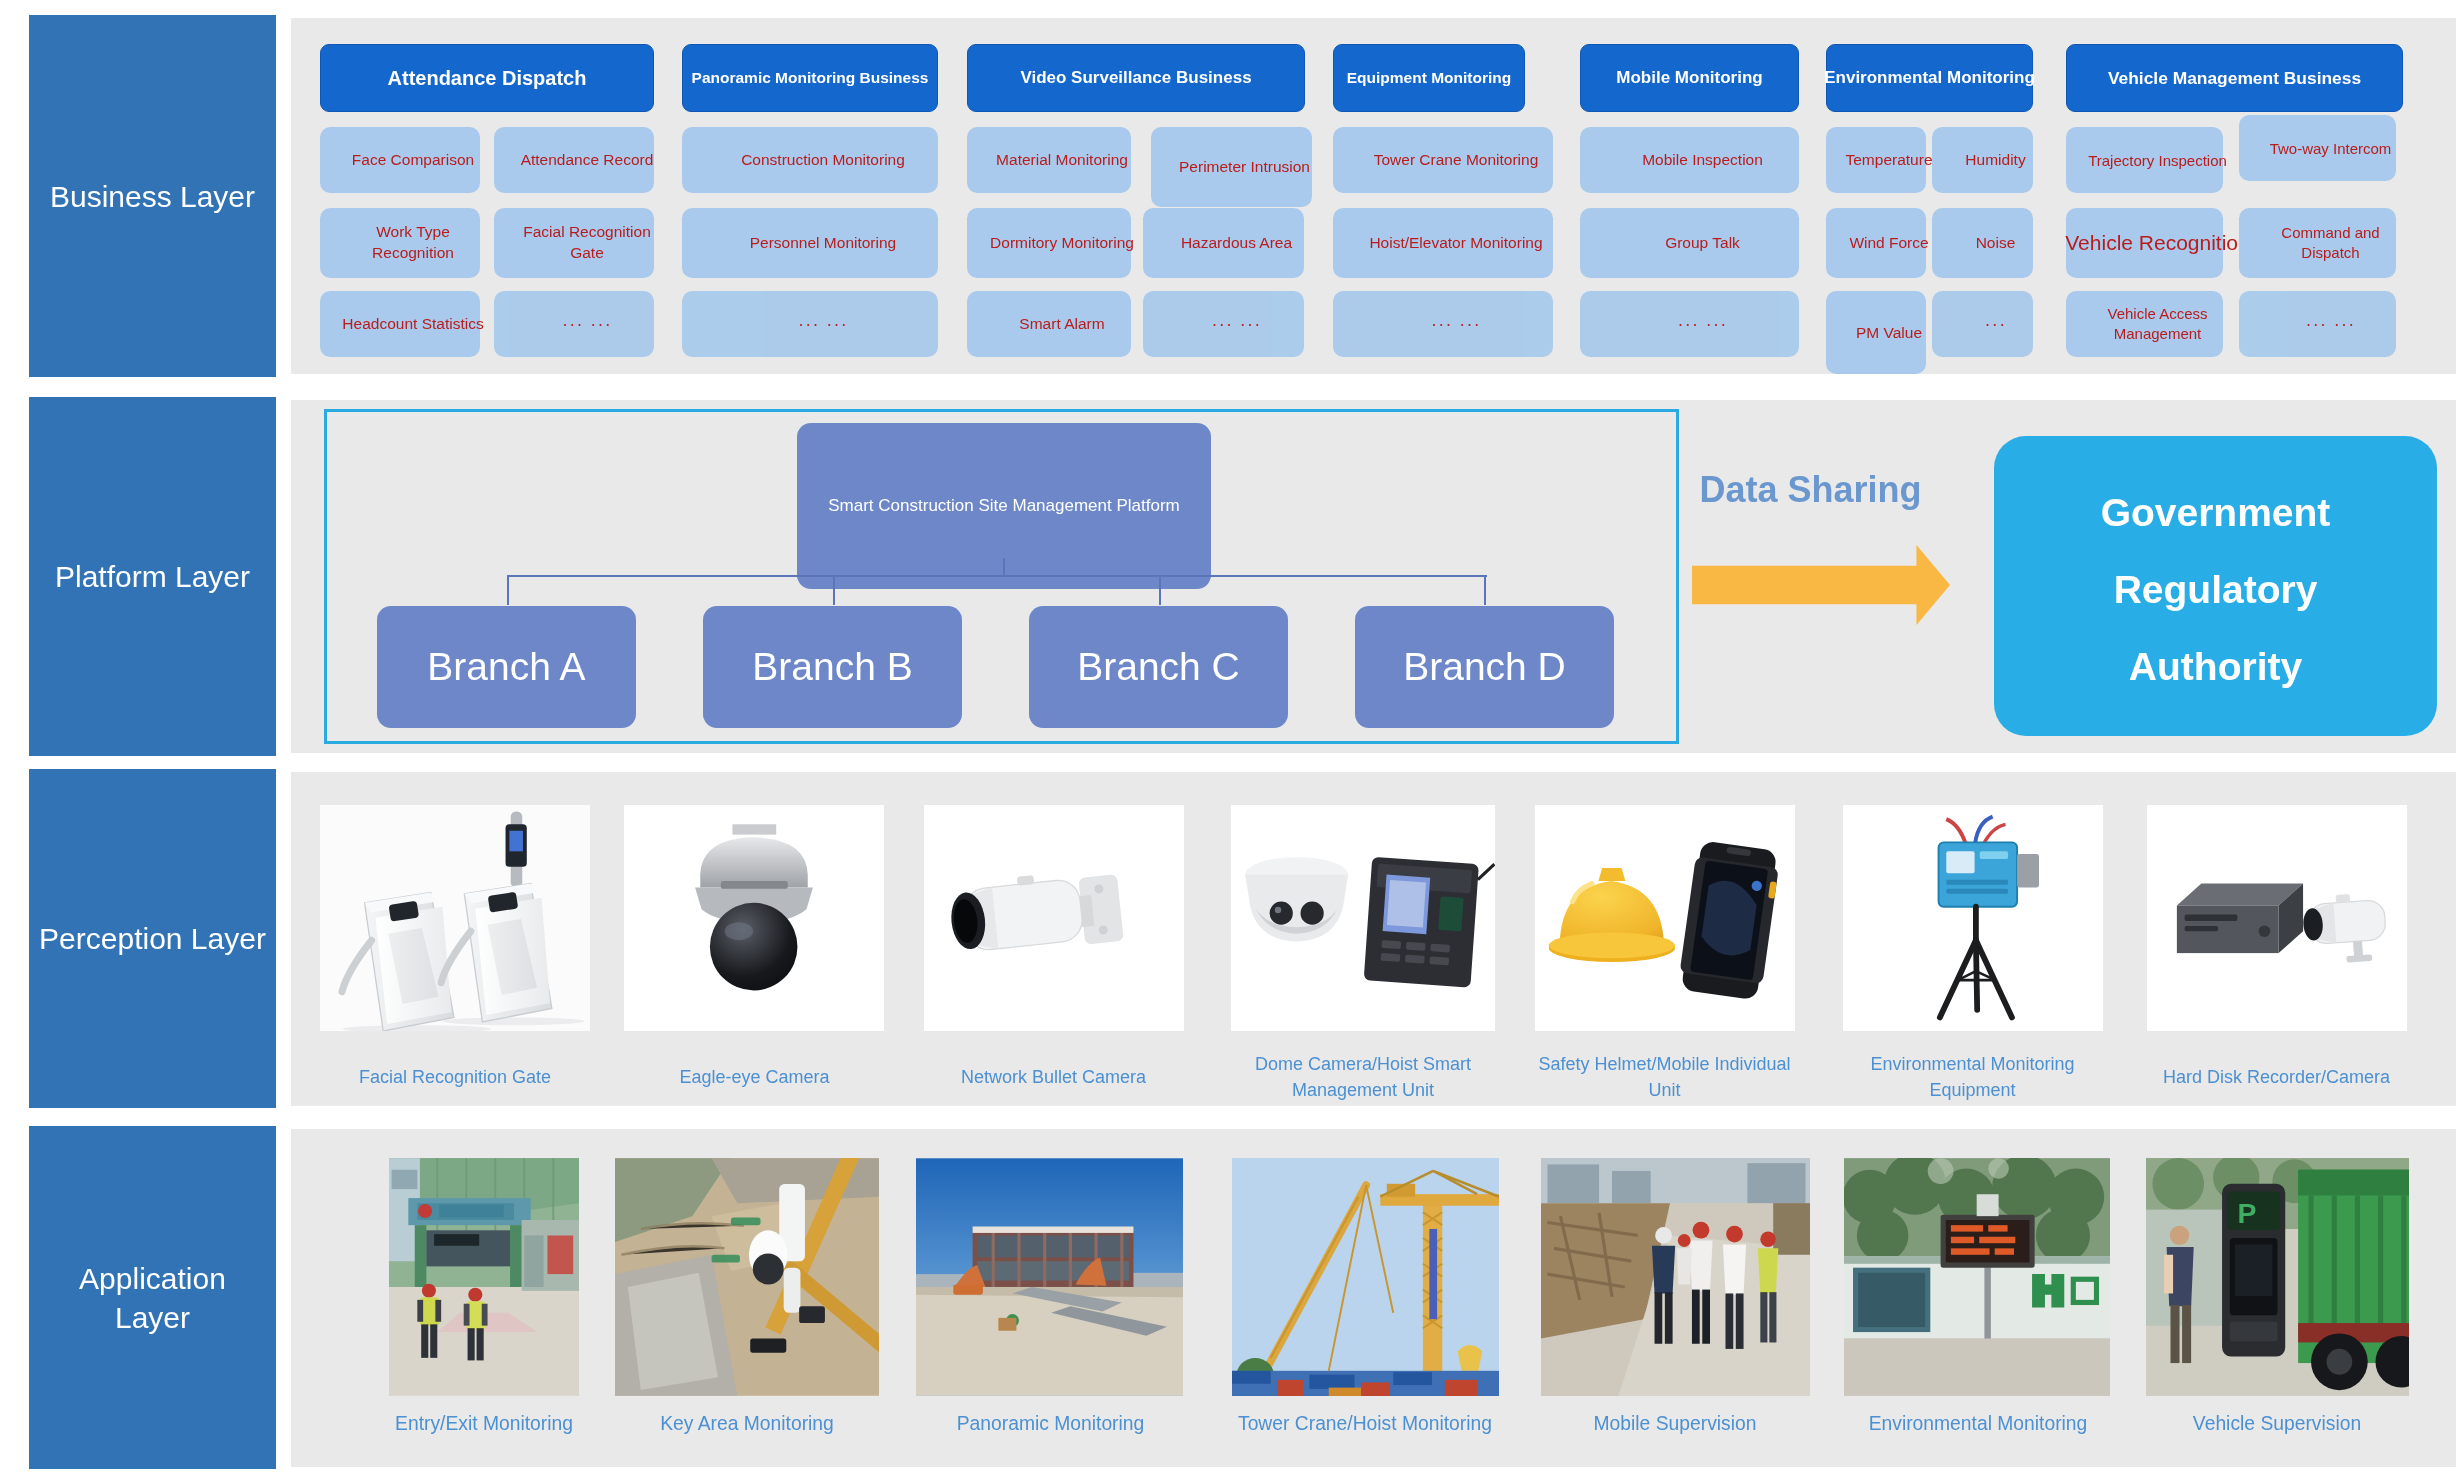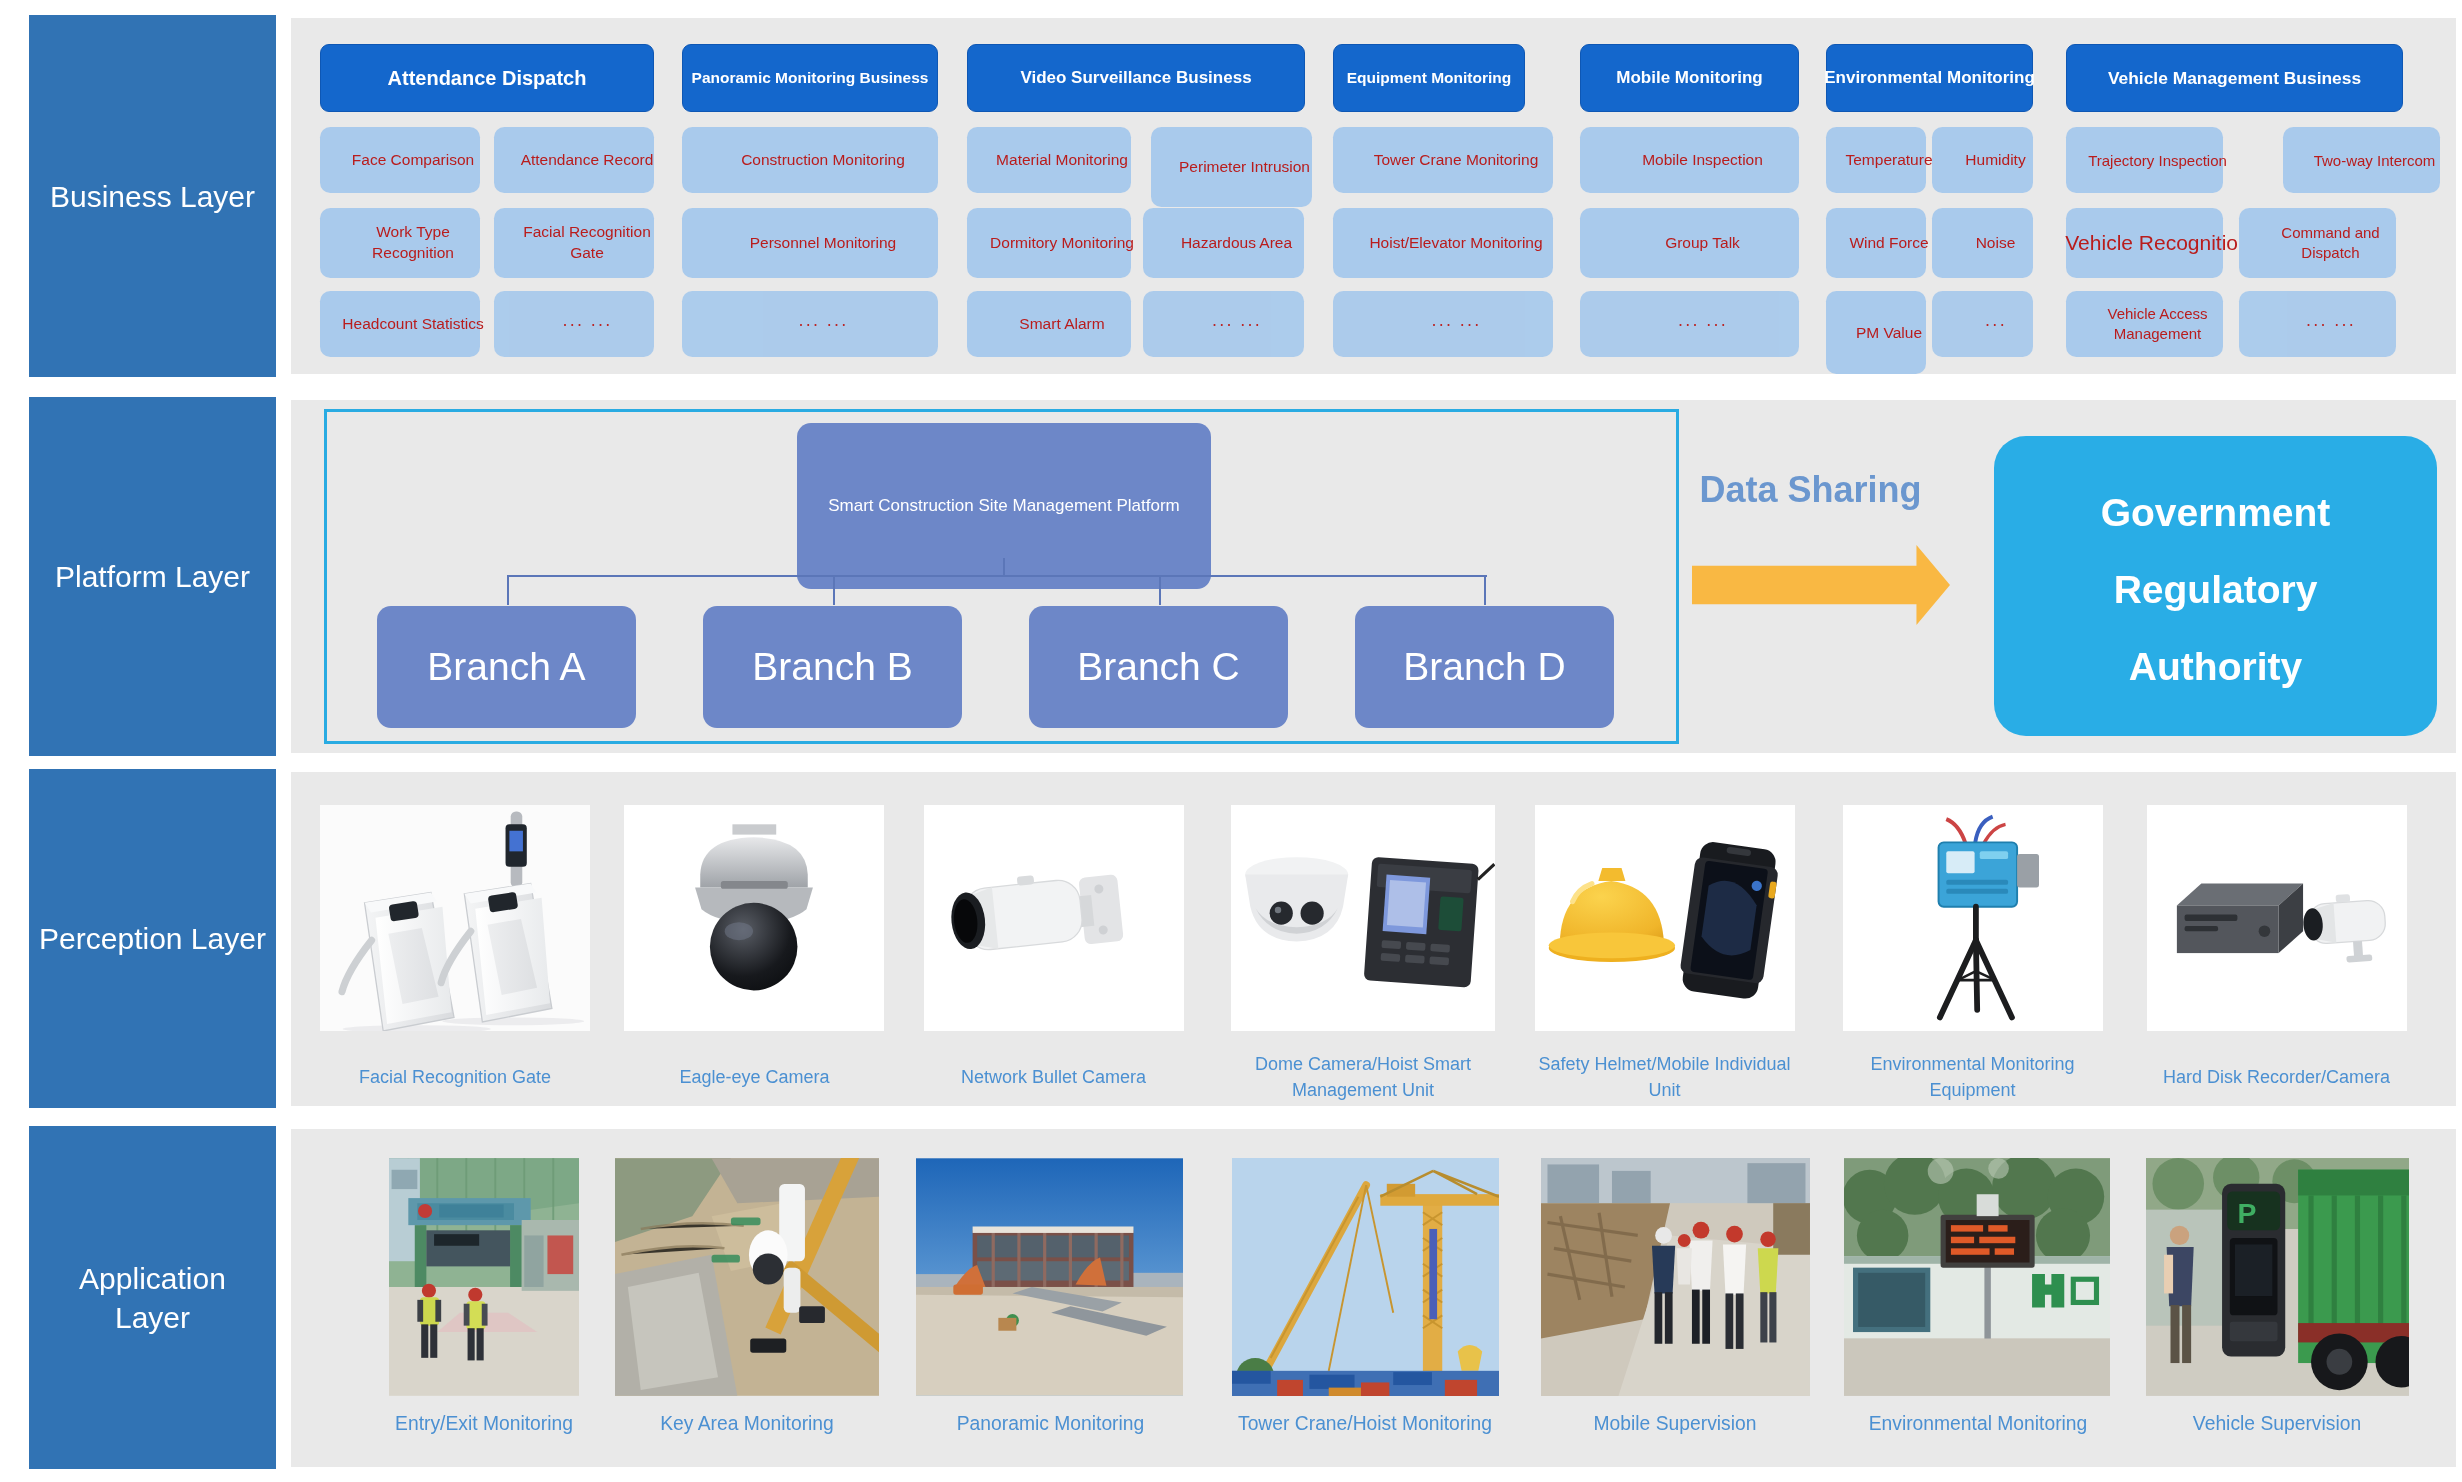--- a/index.html
+++ b/index.html
@@ -68,21 +68,21 @@
   <div class="sub dots" style="left:1580px;top:291px;width:219px;height:66px;">··· ···</div>
   <div class="hdr" style="left:1826px;top:44px;width:207px;height:68px;font-size:17px;">Environmental Monitoring</div>
   <div class="sub" style="left:1826px;top:127px;width:100px;height:66px;">Temperature</div>
   <div class="sub" style="left:1932px;top:127px;width:101px;height:66px;">Humidity</div>
   <div class="sub" style="left:1826px;top:208px;width:100px;height:70px;">Wind Force</div>
   <div class="sub" style="left:1932px;top:208px;width:101px;height:70px;">Noise</div>
   <div class="sub" style="left:1826px;top:291px;width:100px;height:83px;">PM Value</div>
   <div class="sub dots" style="left:1932px;top:291px;width:101px;height:66px;">···</div>
   <div class="hdr" style="left:2066px;top:44px;width:337px;height:68px;font-size:17.4px;">Vehicle Management Business</div>
   <div class="sub" style="left:2066px;top:127px;width:157px;height:66px;font-size:15px;">Trajectory Inspection</div>
-  <div class="sub" style="left:2239px;top:127px;width:157px;height:66px;font-size:15px;margin-left:44px;">Two-way Intercom</div>
+  <div class="sub" style="left:2239px;top:115px;width:157px;height:66px;font-size:15px;">Two-way Intercom</div>
   <div class="sub" style="left:2066px;top:208px;width:157px;height:70px;font-size:21px;">Vehicle Recognition</div>
   <div class="sub wrap" style="left:2239px;top:208px;width:157px;height:70px;font-size:15px;">Command and<br>Dispatch</div>
   <div class="sub wrap" style="left:2066px;top:291px;width:157px;height:66px;font-size:15px;">Vehicle Access<br>Management</div>
   <div class="sub dots" style="left:2239px;top:291px;width:157px;height:66px;">··· ···</div>
 
   <div class="abs" style="left:324px;top:409px;width:1355px;height:335px;border:3.2px solid #29abe2;box-sizing:border-box;"></div>
   <div class="pbox" style="left:797px;top:423px;width:414px;height:166px;font-size:17px;">Smart Construction Site Management Platform</div>
 
   <div class="line" style="left:1003px;top:558px;width:1.9px;height:17.4px;"></div>
   <div class="line" style="left:507px;top:575px;width:980px;height:1.9px;"></div>

